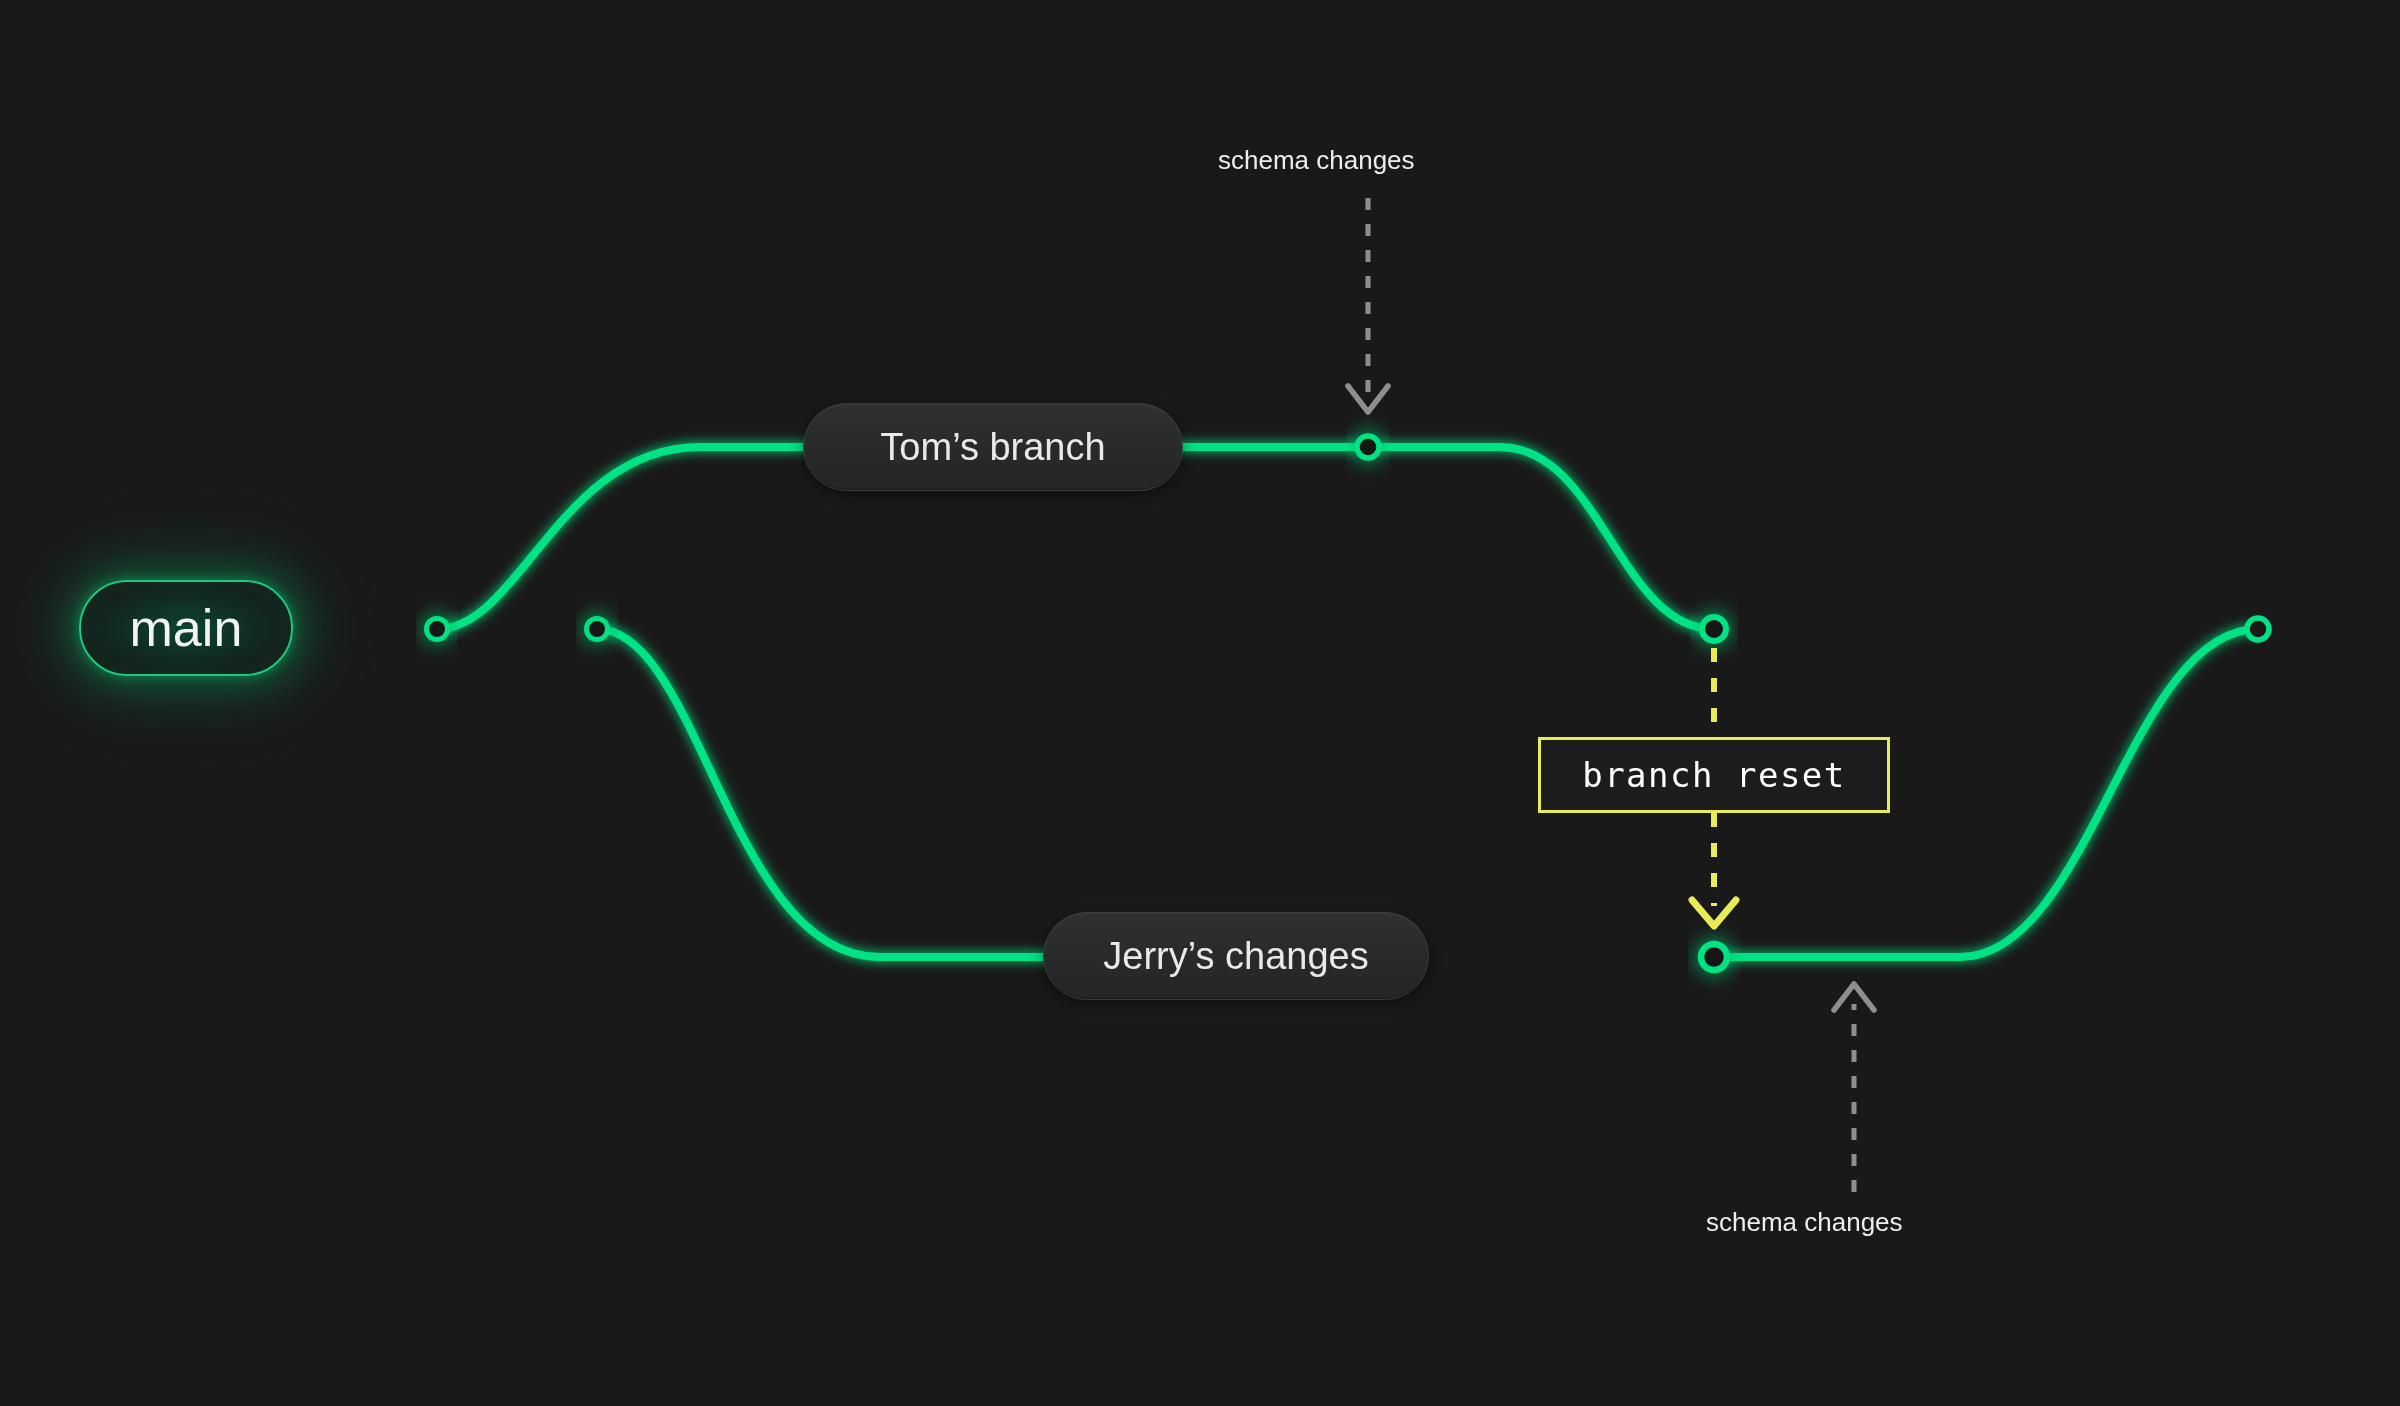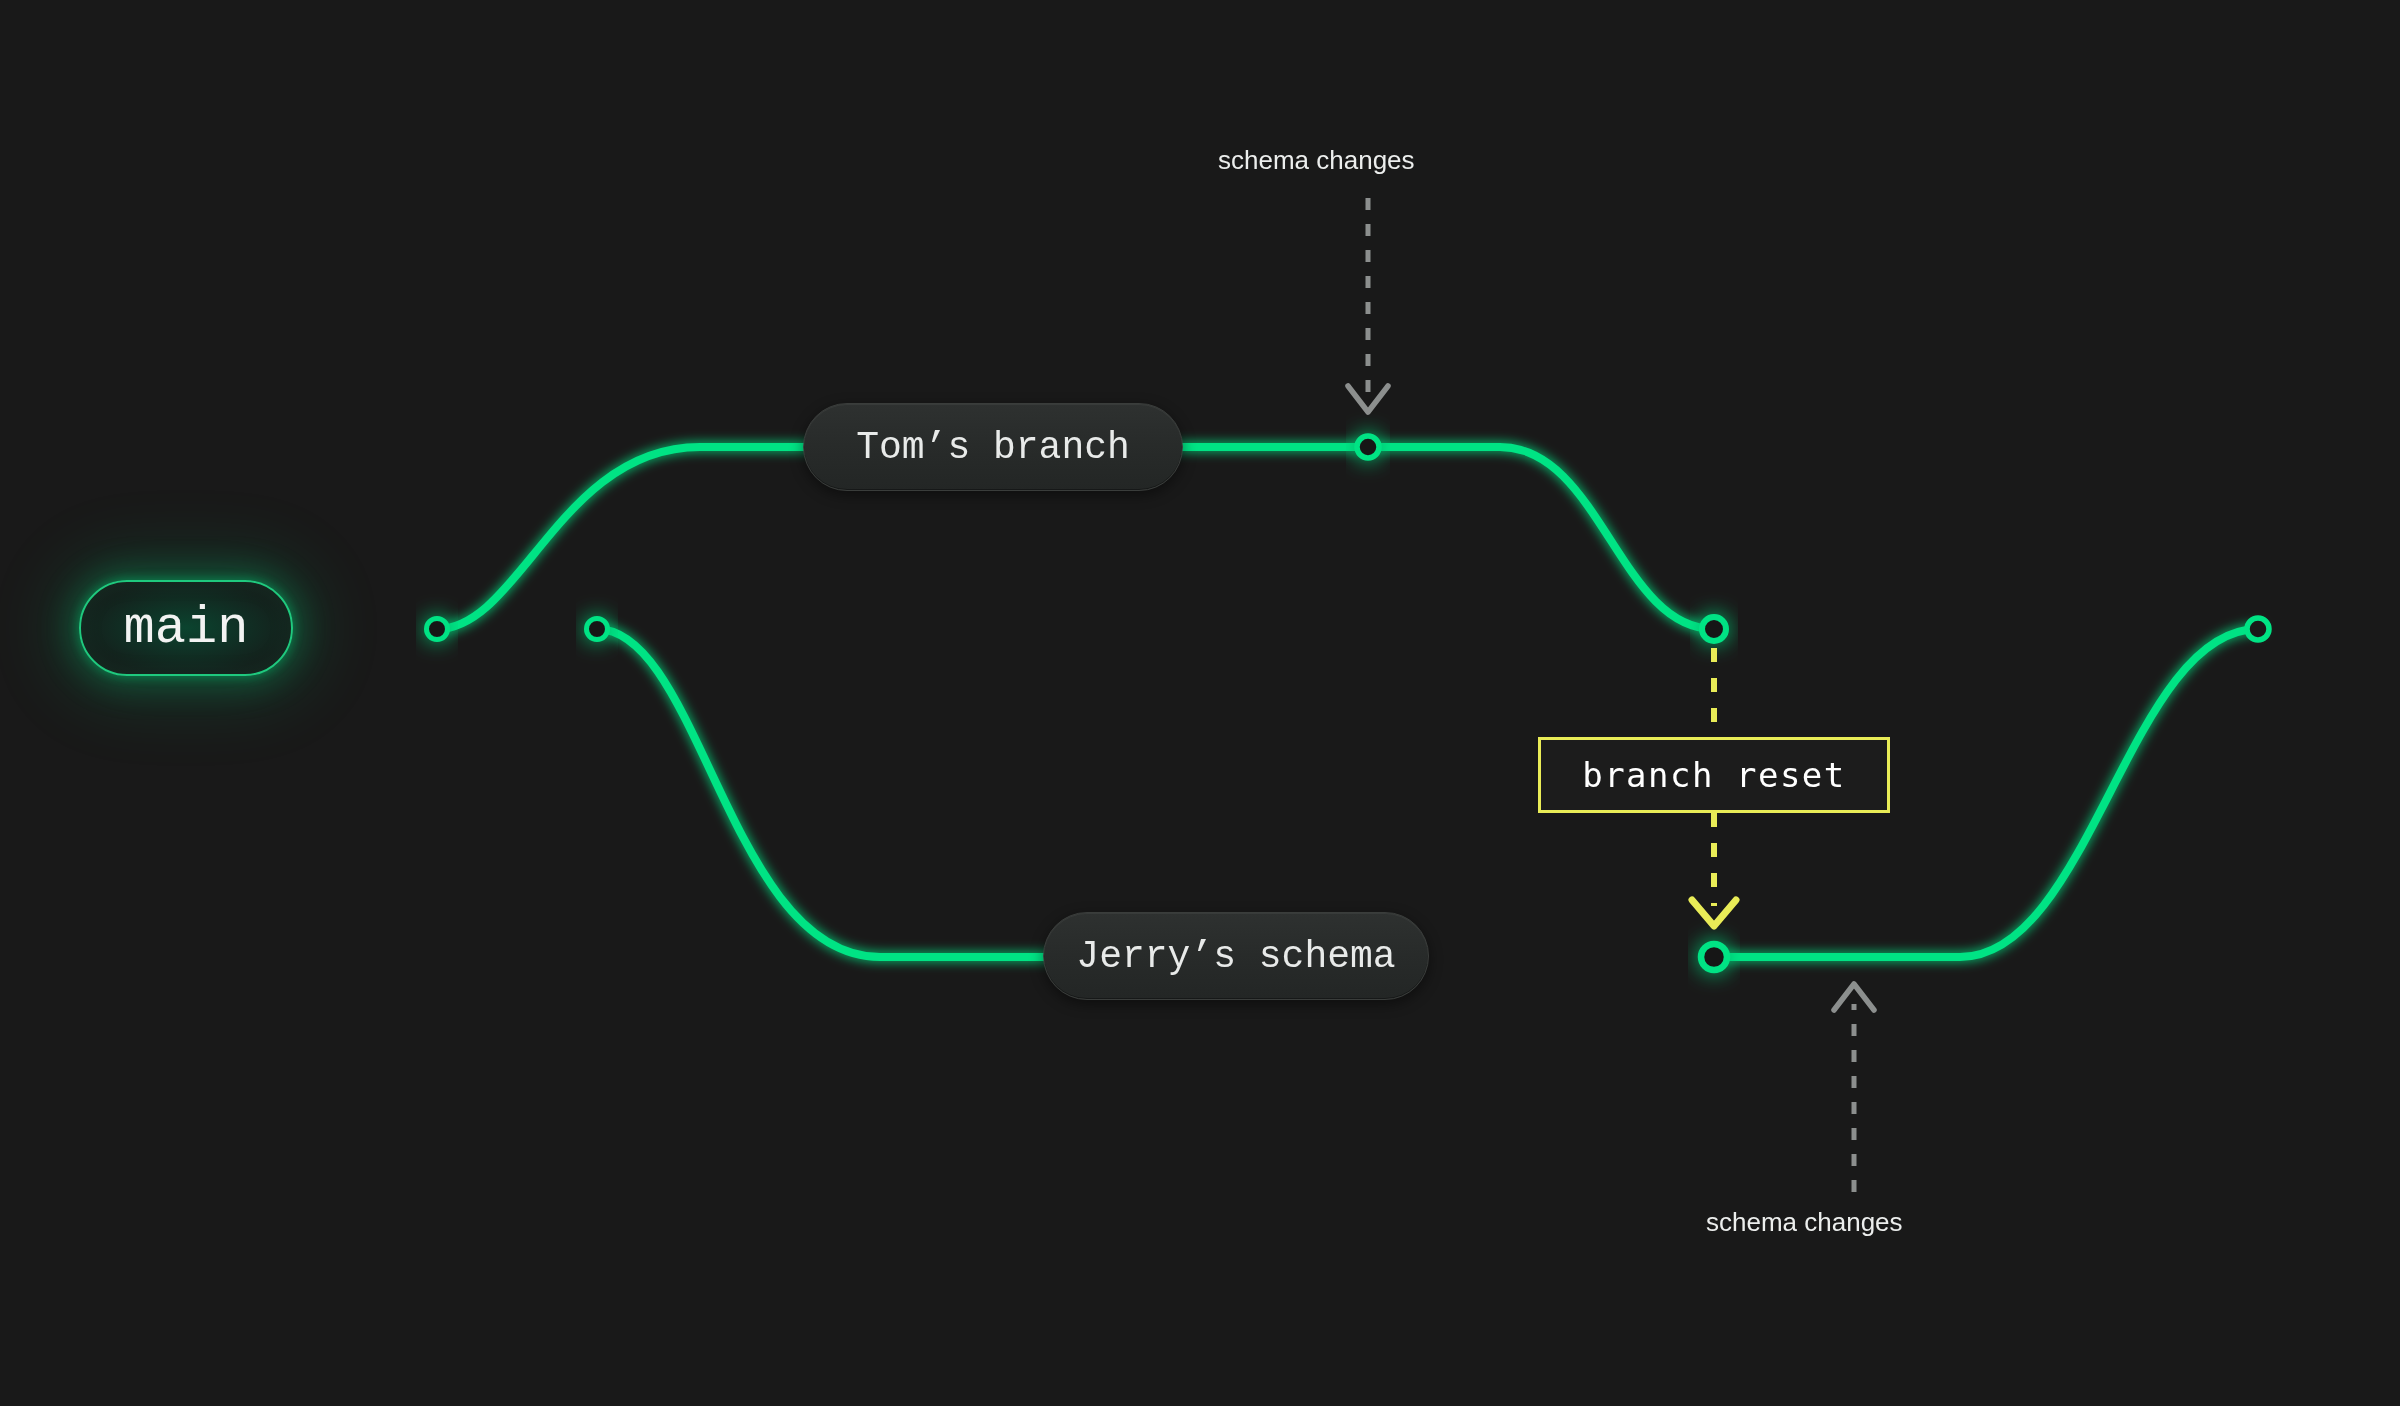--- a/index.html
+++ b/index.html
@@ -29,21 +29,20 @@
   
   .pill {
     position: absolute;
     display: flex;
     align-items: center;
     justify-content: center;
     box-sizing: border-box;
     border-radius: 999px;
     white-space: nowrap;
     user-select: none;
-    font-family: Liberation Mono, monospace;
   }
   .pill-main {
     left: 79px;
     top: 580px;
     width: 214px;
     height: 96px;
     border: 2px solid #1fc97e;
     background:
       radial-gradient(ellipse at 50% 50%, rgba(10,70,48,0.95) 0%, rgba(20,32,28,0.95) 70%, rgba(24,28,26,0.95) 100%);
     box-shadow:
@@ -197,21 +196,21 @@
 
   <div class="pill pill-main">
     <span>main</span>
   </div>
 
   <div class="pill pill-branch pill-tom">
     <span>Tom’s branch</span>
   </div>
 
   <div class="pill pill-branch pill-jerry">
-    <span>Jerry’s schema</span>
+    <span>Jerry’s changes</span>
   </div>
 
   <div class="reset-box">
     <span>branch reset</span>
   </div>
 
   <div class="annot annot-top">schema changes</div>
 
   <div class="annot annot-bottom">schema changes</div>
 

